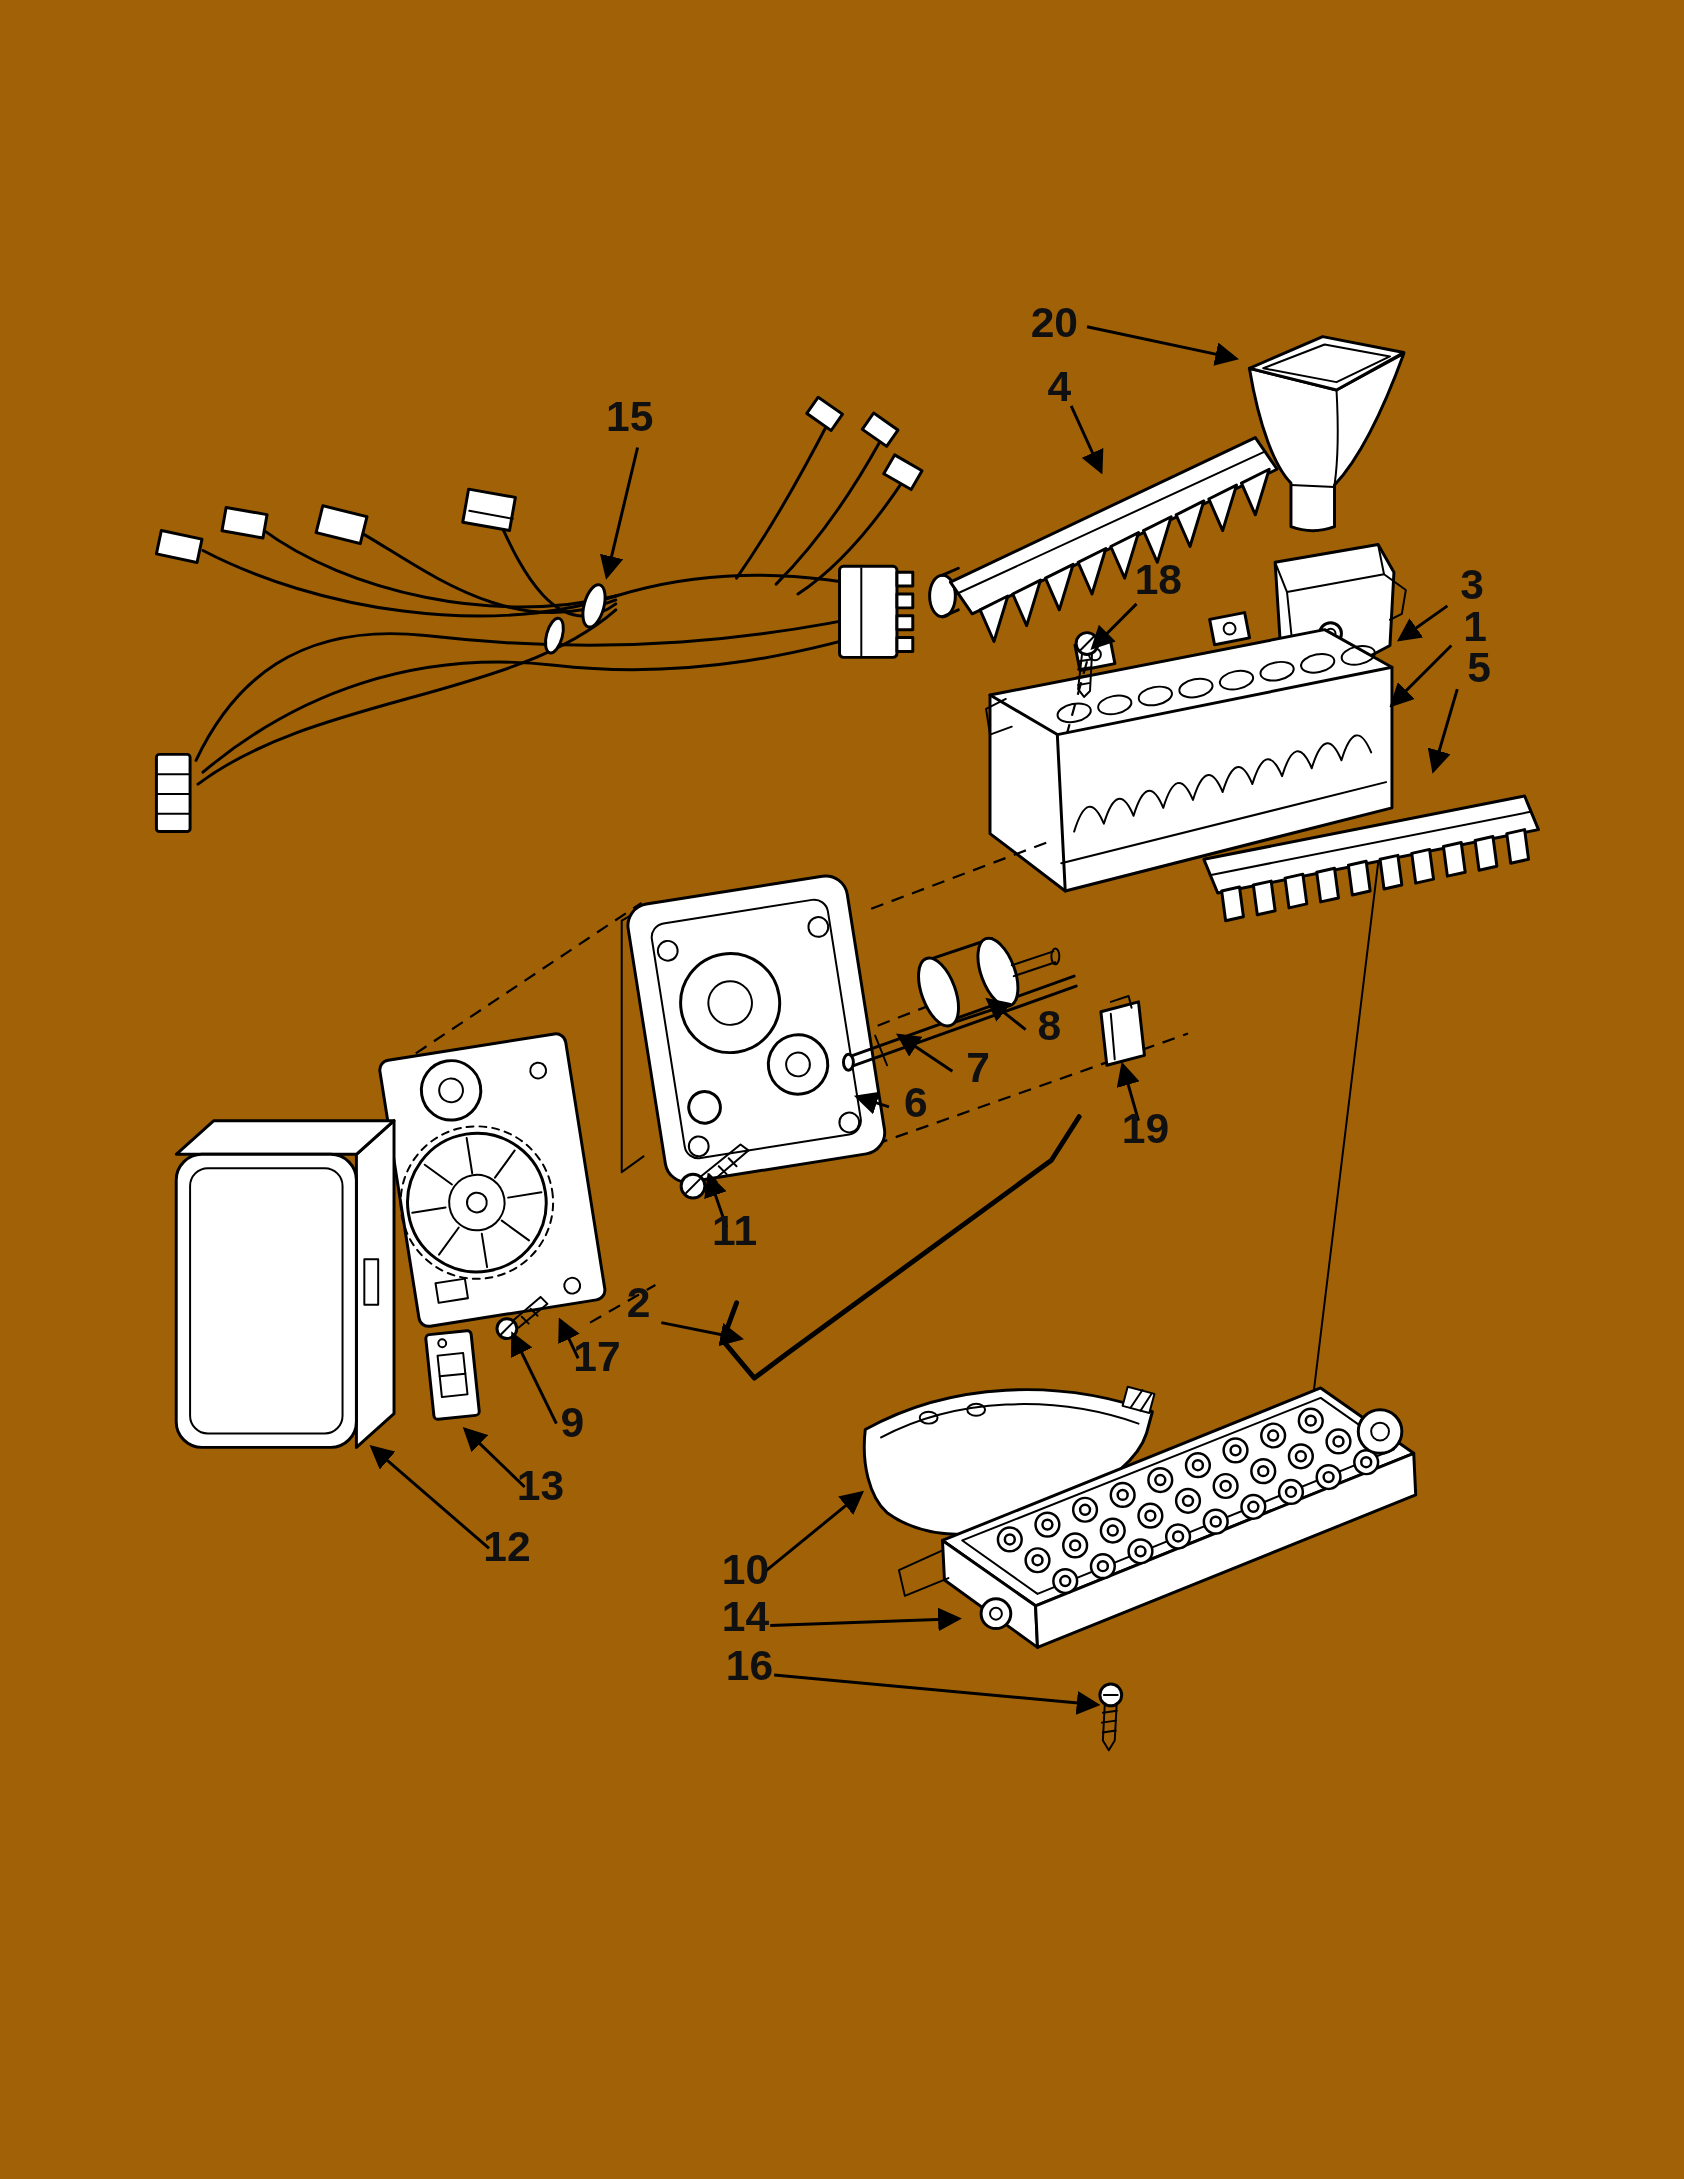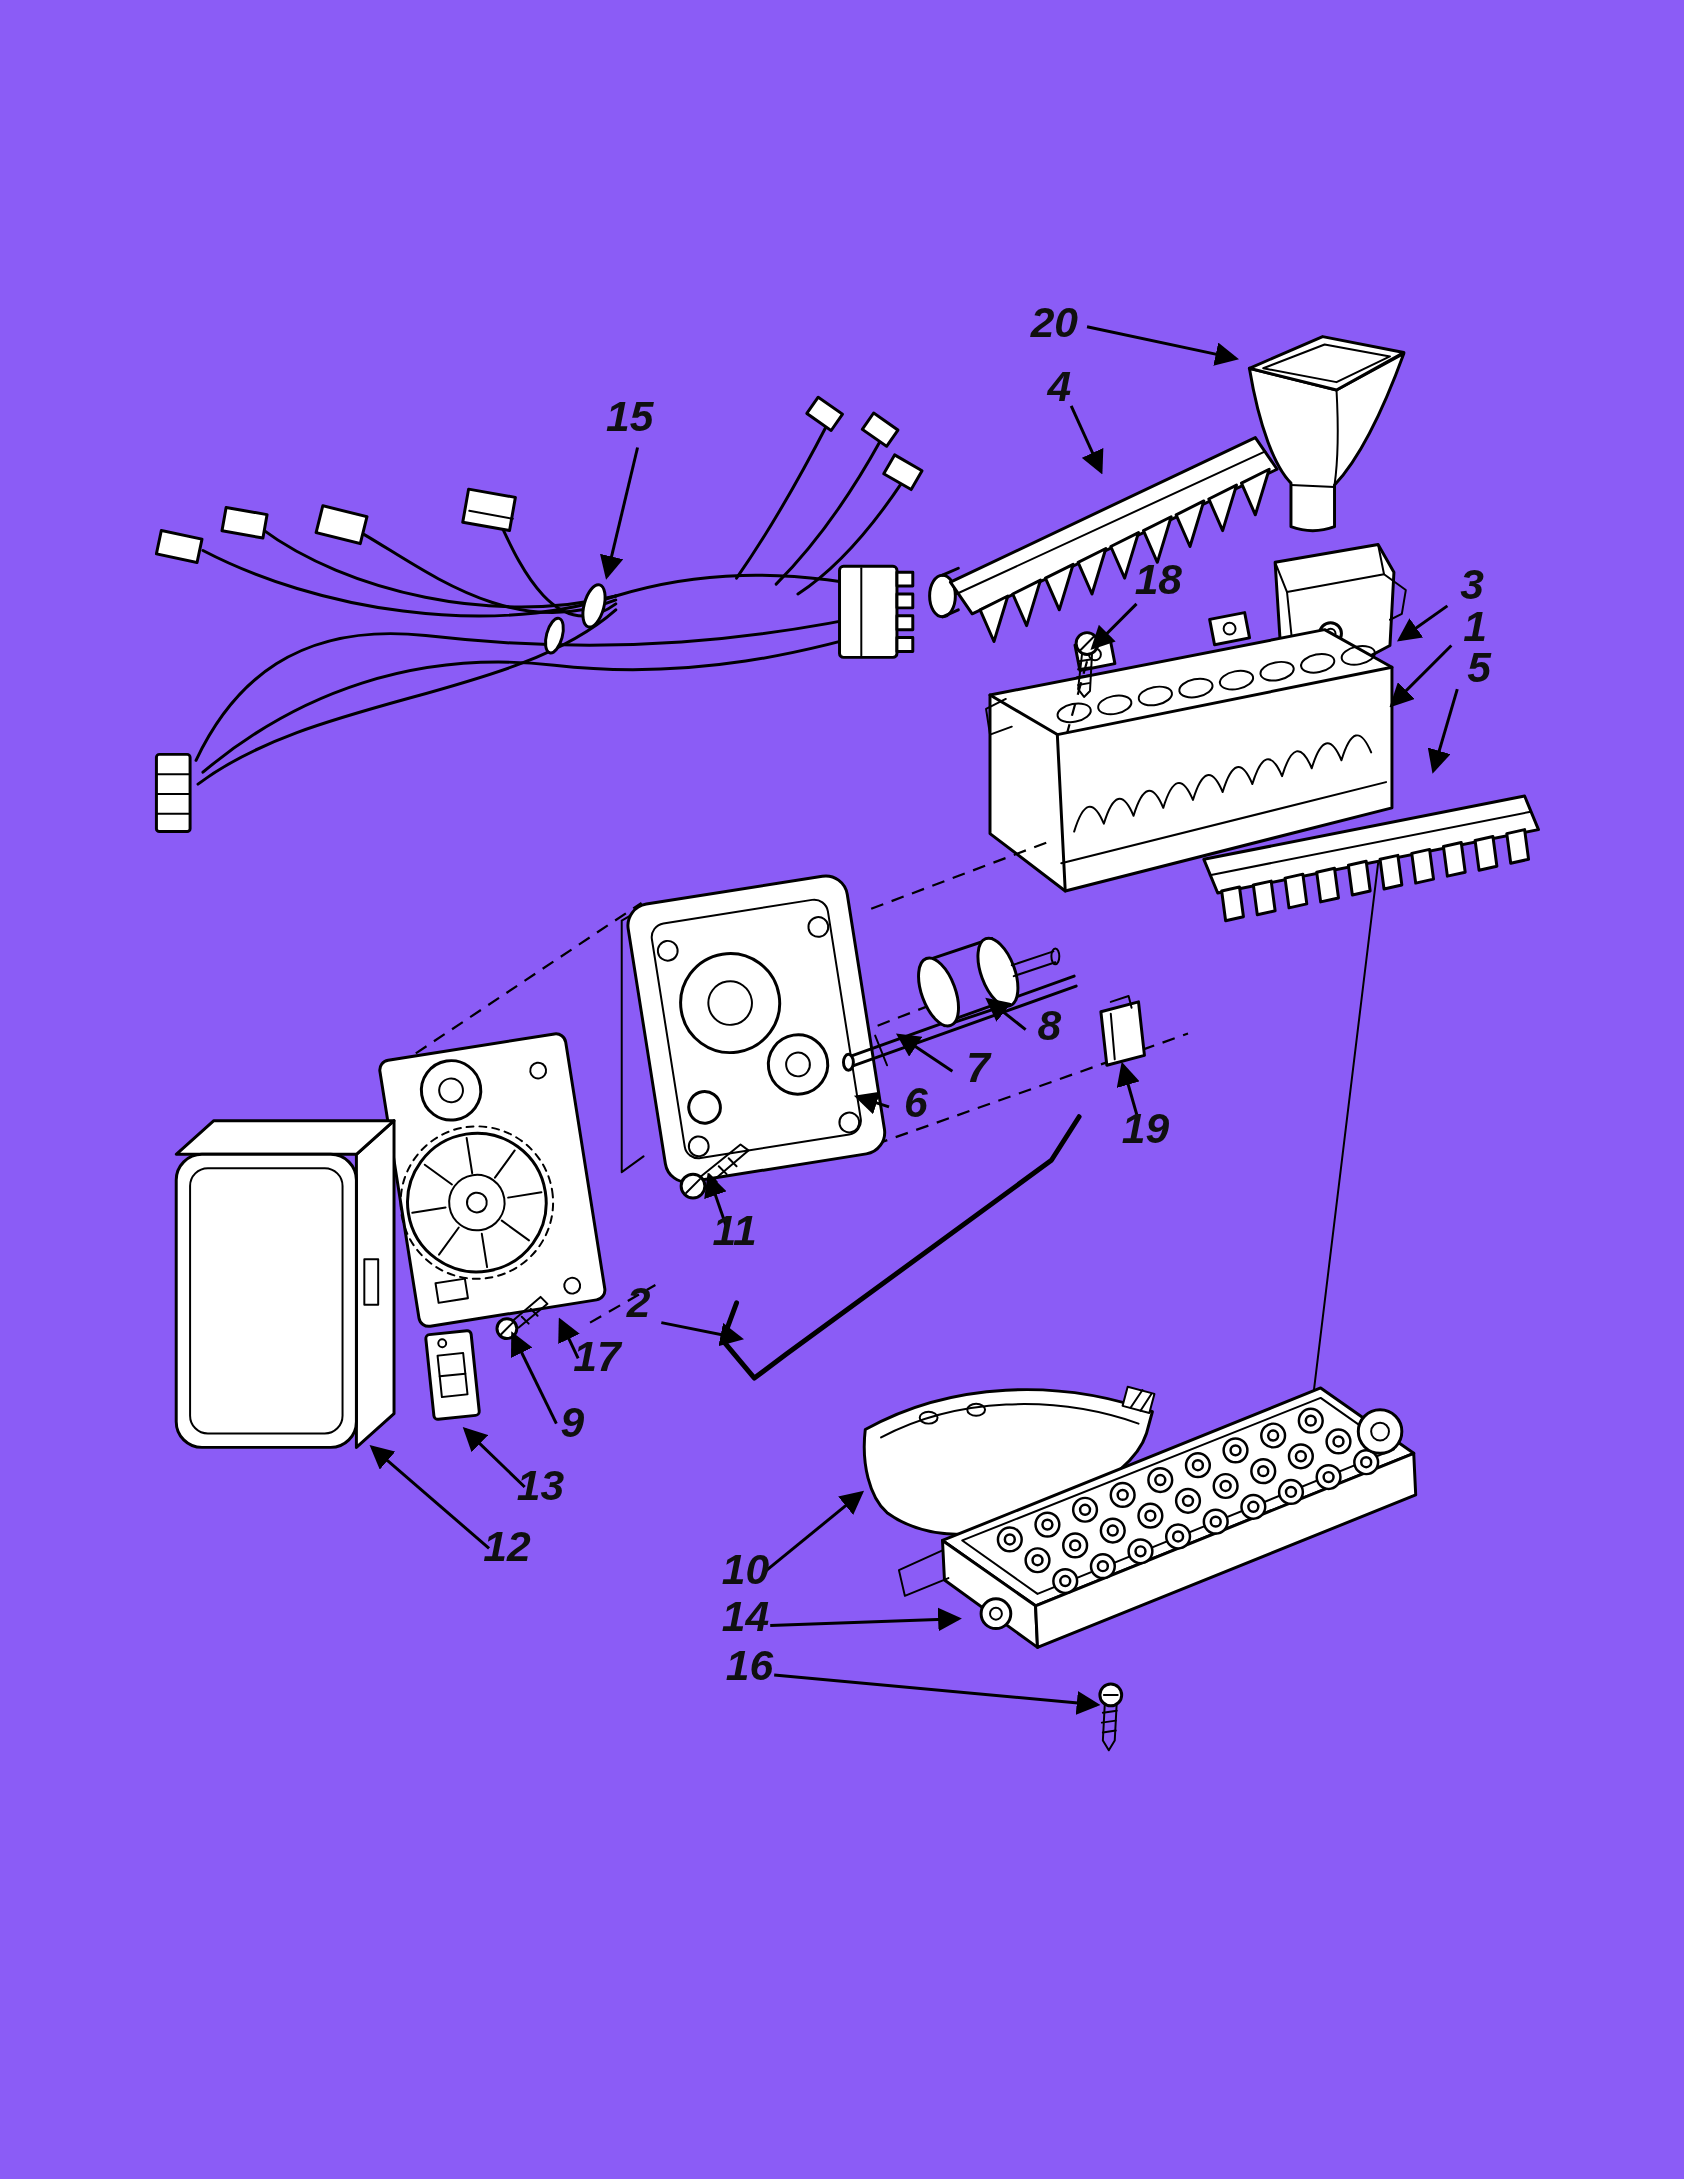--- a/index.html
+++ b/index.html
@@ -1,16 +1,16 @@
 <!DOCTYPE html>
 <html><head>
 <meta charset="utf-8">
 <style>
   html,body { margin:0; padding:0; background:#ffffff; }
-  .page { position:relative; width:1684px; height:2179px; background:#8b5cf6; overflow:hidden;font-style:italic; }
+  .page { position:relative; width:1684px; height:2179px; background:#a16207; overflow:hidden; }
   svg { display:block; width:1684px; height:2179px; }
   .part { stroke:#000; stroke-width:3; fill:none; stroke-linecap:round; stroke-linejoin:round; }
   .fw { fill:#ffffff; }
   .thin { stroke-width:2; }
   .heavy { stroke-width:5; }
   .dash { stroke:#000; stroke-width:2.25; fill:none; stroke-dasharray:13 9; }
   .lead { stroke:#000; stroke-width:3; fill:none; }
   .callout { font-family:"Liberation Sans", sans-serif; font-size:43px; font-weight:600; fill:#101010; }
   text { user-select:none; }
 </style>

